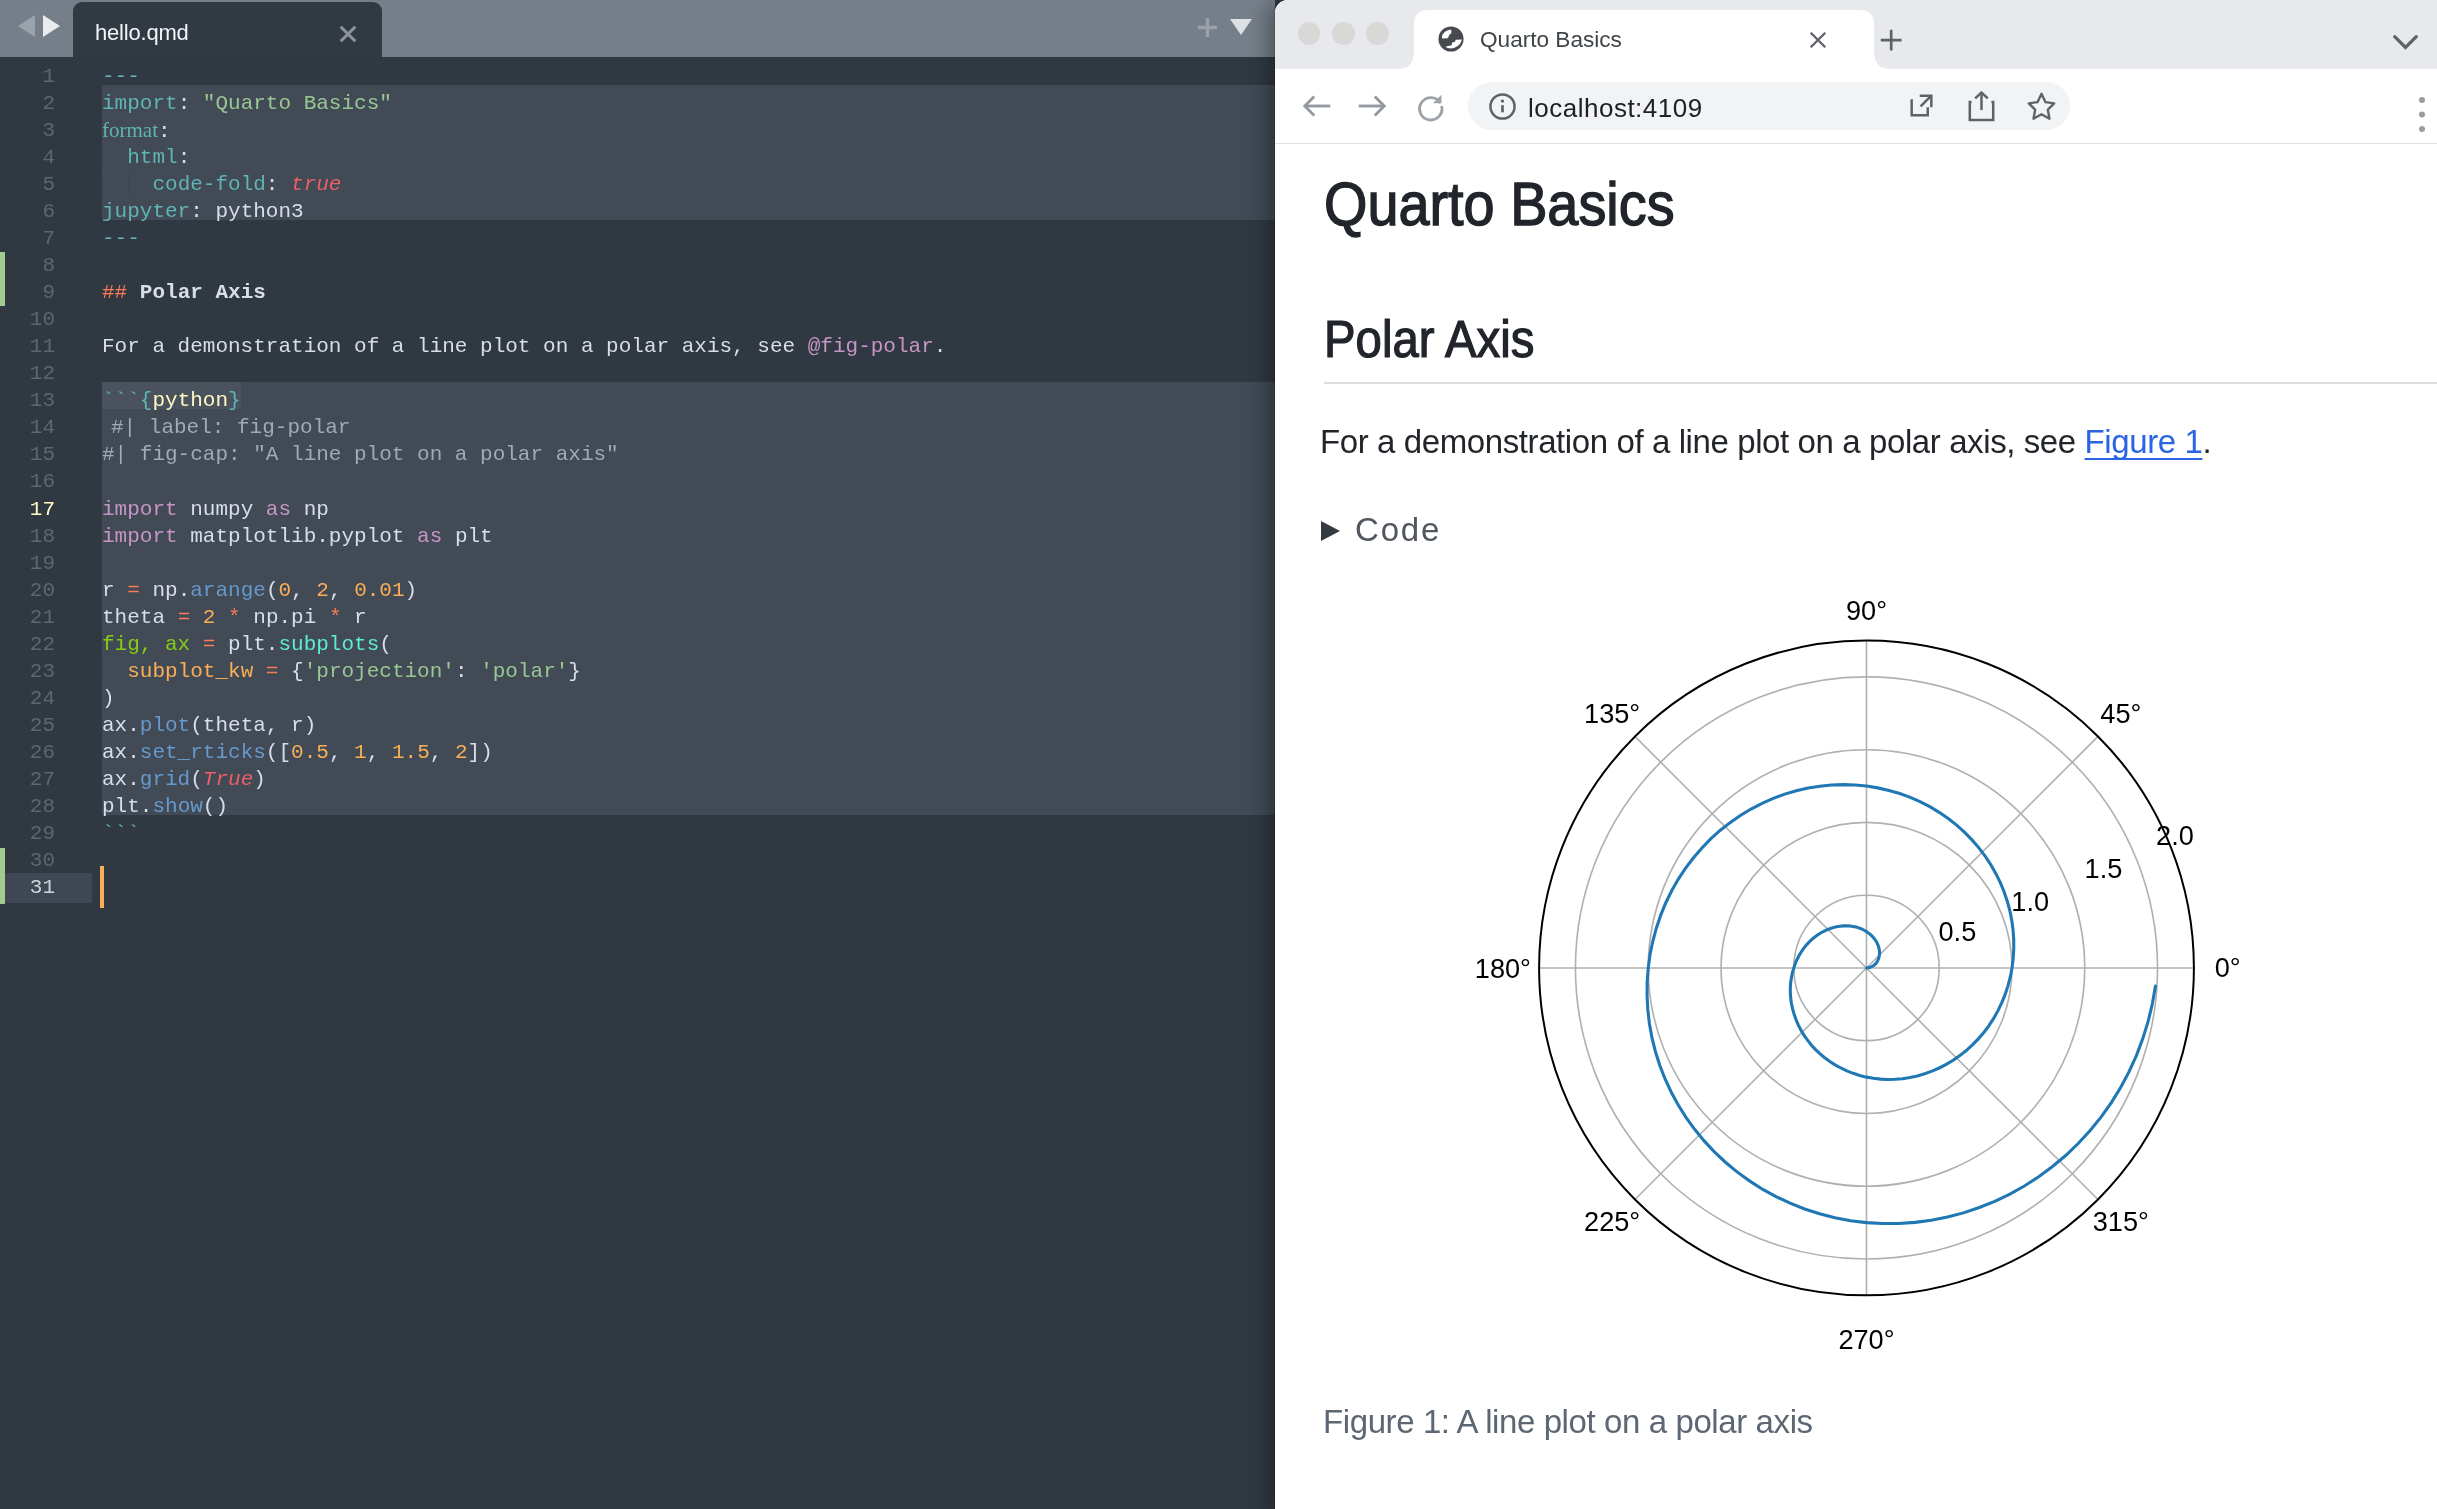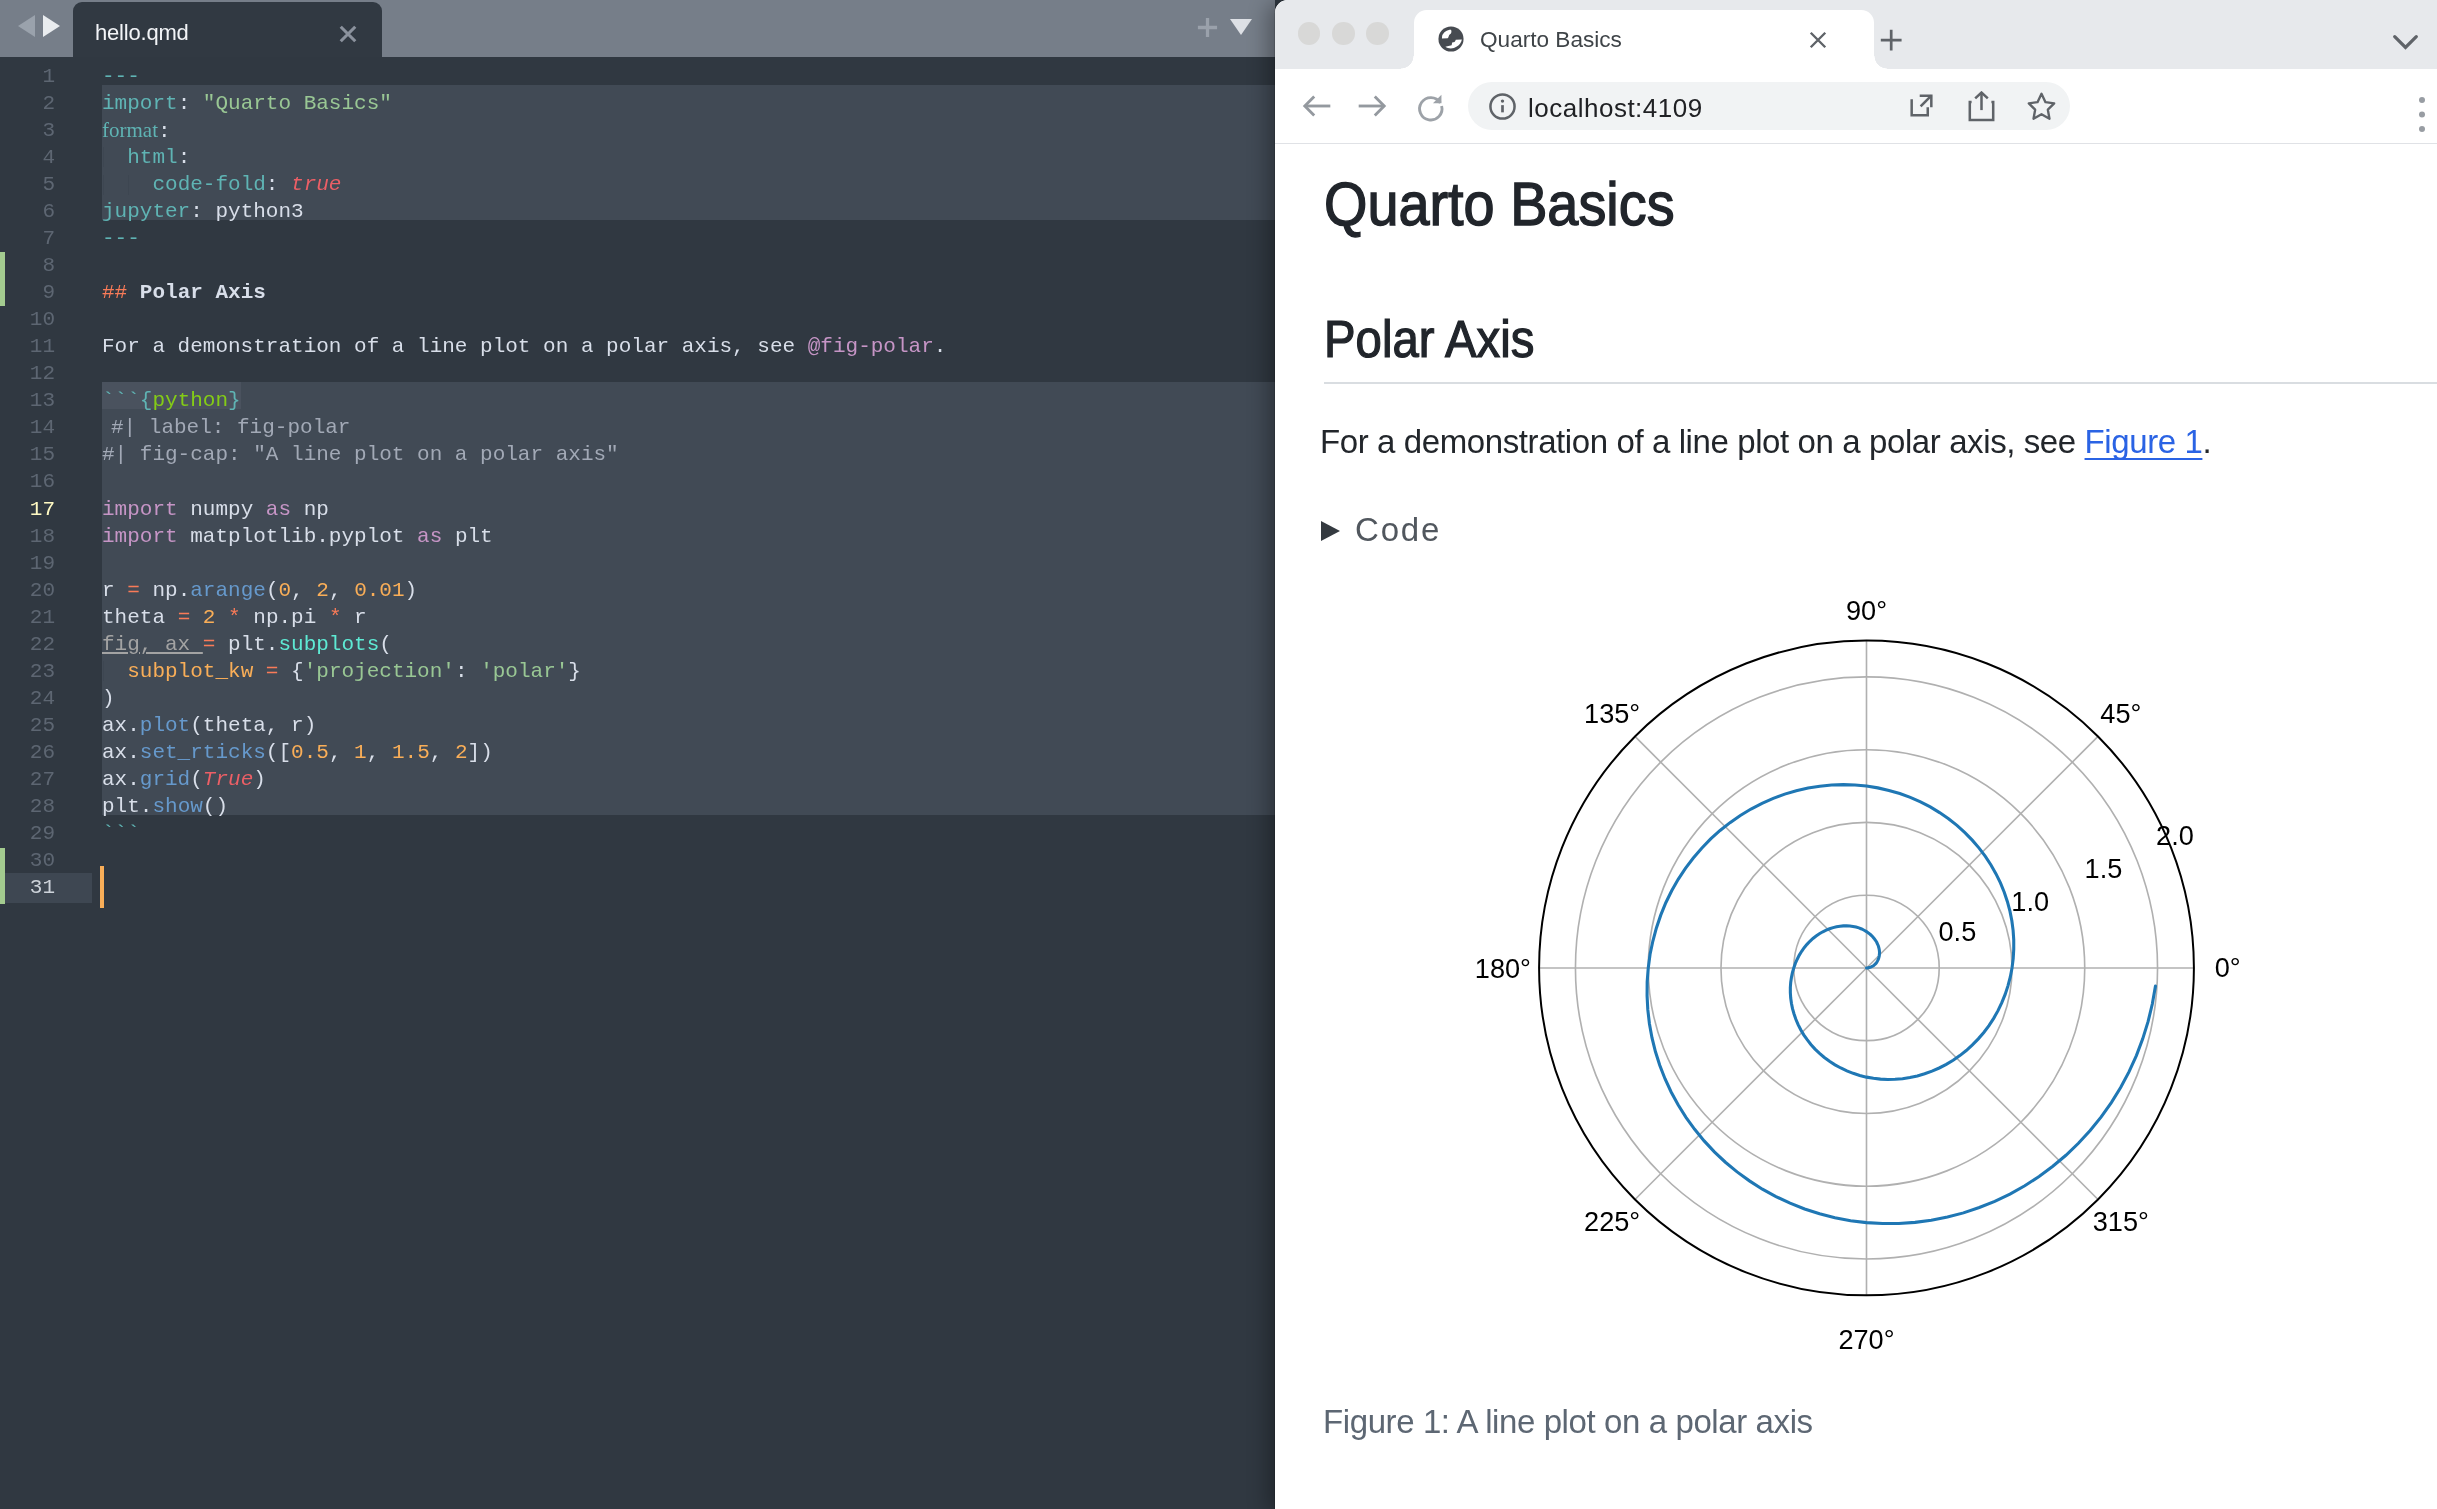--- a/index.html
+++ b/index.html
@@ -69,28 +69,28 @@
     <div class="gn" style="top:874px;color:#CDD3DA">31</div>
   <div class="cl" style="top:63px"><span style="color:#5FB4B4;">---</span></div>
     <div class="cl" style="top:90px"><span style="color:#5FB4B4;">import</span><span style="color:#D8DEE9;">:</span><span style="color:#99C794;"> "Quarto Basics"</span></div>
     <div class="cl" style="top:117px"><span style="color:#5FB4B4;font-family:Liberation Serif, serif;">format</span><span style="color:#D8DEE9;">:</span></div>
     <div class="cl" style="top:144px"><span style="color:#D8DEE9;">  </span><span style="color:#5FB4B4;">html</span><span style="color:#D8DEE9;">:</span></div>
     <div class="cl" style="top:171px"><span style="color:#D8DEE9;">    </span><span style="color:#5FB4B4;">code-fold</span><span style="color:#D8DEE9;">:</span><span style="color:#D8DEE9;"> </span><span style="color:#EC5F66;font-style:italic;">true</span></div>
     <div class="cl" style="top:198px"><span style="color:#5FB4B4;">jupyter</span><span style="color:#D8DEE9;">:</span><span style="color:#D8DEE9;"> python3</span></div>
     <div class="cl" style="top:225px"><span style="color:#5FB4B4;">---</span></div>
     <div class="cl" style="top:279px"><span style="color:#F97B58;">##</span><span style="color:#D8DEE9;font-weight:bold;"> Polar Axis</span></div>
     <div class="cl" style="top:333px"><span style="color:#D8DEE9;">For a demonstration of a line plot on a polar axis, see </span><span style="color:#C695C6;">@fig-polar</span><span style="color:#D8DEE9;">.</span></div>
-    <div class="cl" style="top:387px"><span style="color:#5FB4B4;">```</span><span style="color:#5FB4B4;">{</span><span style="color:#84cc16;text-align:center;">python</span><span style="color:#5FB4B4;">}</span></div>
+    <div class="cl" style="top:387px"><span style="color:#5FB4B4;">```</span><span style="color:#5FB4B4;">{</span><span style="color:#fef9c3;text-align:center;">python</span><span style="color:#5FB4B4;">}</span></div>
     <div class="cl" style="top:414px"><span style="color:#A2A9B6;margin-left:9px;">#| label: fig-polar</span></div>
     <div class="cl" style="top:441px"><span style="color:#A2A9B6;">#| fig-cap: "A line plot on a polar axis"</span></div>
     <div class="cl" style="top:496px"><span style="color:#C695C6;">import</span><span style="color:#D8DEE9;"> numpy </span><span style="color:#C695C6;">as</span><span style="color:#D8DEE9;"> np</span></div>
     <div class="cl" style="top:523px"><span style="color:#C695C6;">import</span><span style="color:#D8DEE9;"> matplotlib.pyplot </span><span style="color:#C695C6;">as</span><span style="color:#D8DEE9;"> plt</span></div>
     <div class="cl" style="top:577px"><span style="color:#D8DEE9;">r </span><span style="color:#F97B58;">=</span><span style="color:#D8DEE9;"> np.</span><span style="color:#6699CC;">arange</span><span style="color:#D8DEE9;">(</span><span style="color:#F9AE58;">0</span><span style="color:#D8DEE9;">, </span><span style="color:#F9AE58;">2</span><span style="color:#D8DEE9;">, </span><span style="color:#F9AE58;">0.01</span><span style="color:#D8DEE9;">)</span></div>
     <div class="cl" style="top:604px"><span style="color:#D8DEE9;">theta </span><span style="color:#F97B58;">=</span><span style="color:#D8DEE9;"> </span><span style="color:#F9AE58;">2</span><span style="color:#D8DEE9;"> </span><span style="color:#F97B58;">*</span><span style="color:#D8DEE9;"> np.pi </span><span style="color:#F97B58;">*</span><span style="color:#D8DEE9;"> r</span></div>
-    <div class="cl" style="top:631px"><span style="color:#a3a3a3;text-decoration:underline;">fig, ax </span><span style="color:#F97B58;">=</span><span style="color:#D8DEE9;"> plt.</span><span style="color:#5eead4;">subplots</span><span style="color:#D8DEE9;">(</span></div>
+    <div class="cl" style="top:631px"><span style="color:#84cc16;">fig, ax </span><span style="color:#F97B58;">=</span><span style="color:#D8DEE9;"> plt.</span><span style="color:#5eead4;">subplots</span><span style="color:#D8DEE9;">(</span></div>
     <div class="cl" style="top:658px"><span style="color:#D8DEE9;">  </span><span style="color:#F9AE58;">subplot_kw </span><span style="color:#F97B58;">=</span><span style="color:#D8DEE9;"> {</span><span style="color:#99C794;">'projection'</span><span style="color:#D8DEE9;">:</span><span style="color:#D8DEE9;"> </span><span style="color:#99C794;">'polar'</span><span style="color:#D8DEE9;">}</span></div>
     <div class="cl" style="top:685px"><span style="color:#D8DEE9;">)</span></div>
     <div class="cl" style="top:712px"><span style="color:#D8DEE9;">ax.</span><span style="color:#6699CC;">plot</span><span style="color:#D8DEE9;">(theta, r)</span></div>
     <div class="cl" style="top:739px"><span style="color:#D8DEE9;">ax.</span><span style="color:#6699CC;">set_rticks</span><span style="color:#D8DEE9;">([</span><span style="color:#F9AE58;">0.5</span><span style="color:#D8DEE9;">, </span><span style="color:#F9AE58;">1</span><span style="color:#D8DEE9;">, </span><span style="color:#F9AE58;">1.5</span><span style="color:#D8DEE9;">, </span><span style="color:#F9AE58;">2</span><span style="color:#D8DEE9;">])</span></div>
     <div class="cl" style="top:766px"><span style="color:#D8DEE9;">ax.</span><span style="color:#6699CC;">grid</span><span style="color:#D8DEE9;">(</span><span style="color:#EC5F66;font-style:italic;">True</span><span style="color:#D8DEE9;">)</span></div>
     <div class="cl" style="top:793px"><span style="color:#D8DEE9;">plt.</span><span style="color:#6699CC;">show</span><span style="color:#D8DEE9;">()</span></div>
     <div class="cl" style="top:820px"><span style="color:#5FB4B4;">```</span></div>
   <div id="tabbar">
     <div class="tri" style="left:18px;top:15.4px;border-top:11px solid transparent;border-bottom:11px solid transparent;border-right:17px solid #9aa2ac"></div>
     <div class="tri" style="left:43px;top:15.4px;border-top:11px solid transparent;border-bottom:11px solid transparent;border-left:17px solid #e9ecef"></div>

